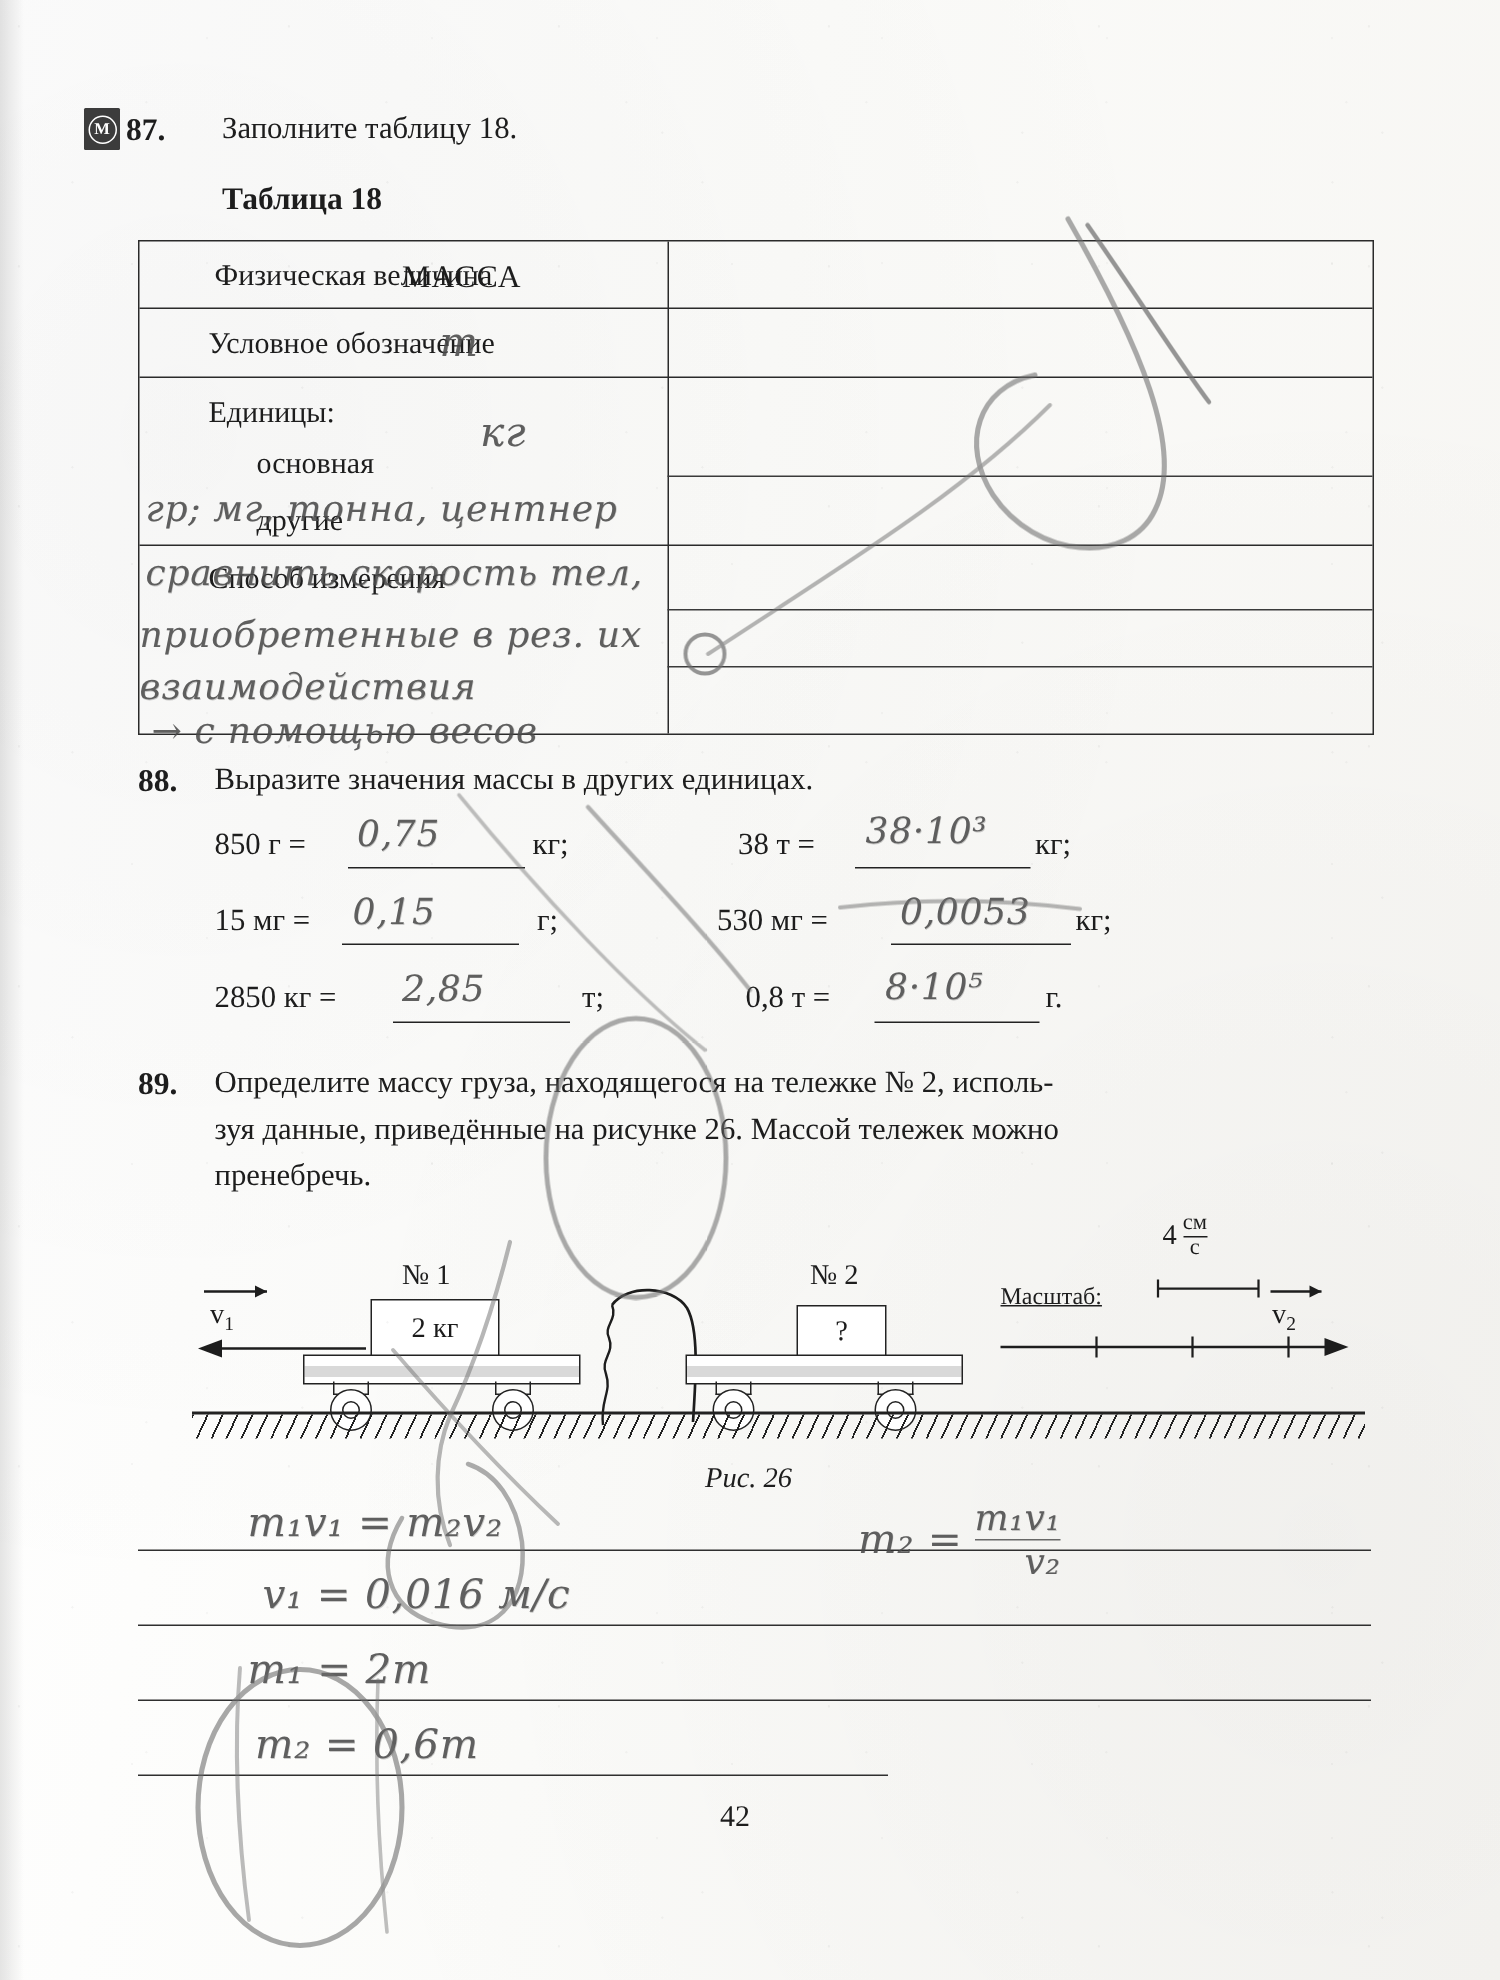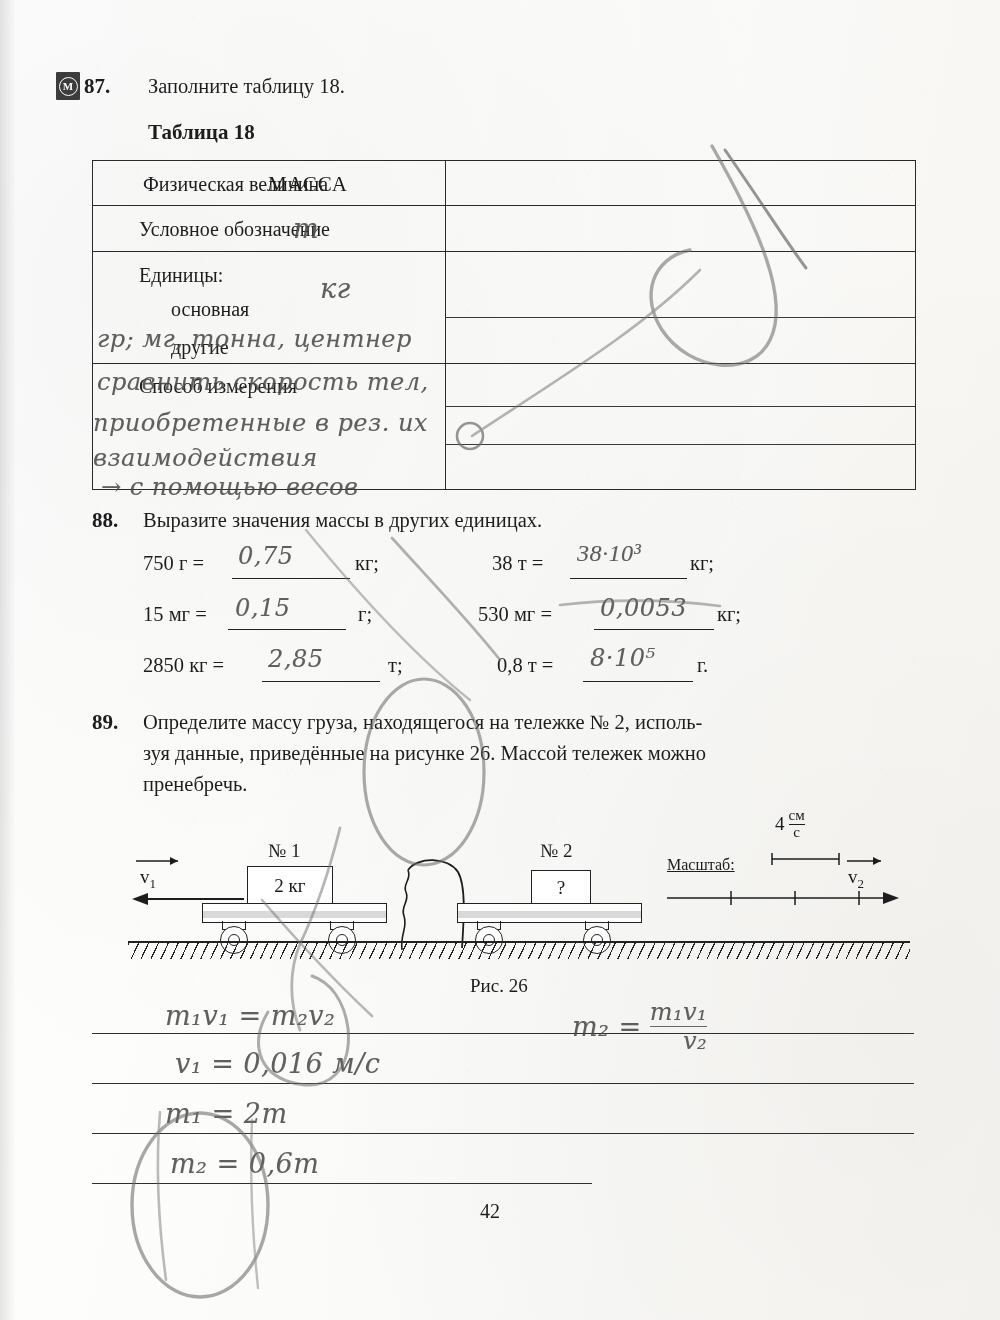--- a/index.html
+++ b/index.html
@@ -112,27 +112,27 @@
     <div class="abs hw mid" style="left:4px;top:164px;">гр; мг, тонна, центнер</div>
     <div class="abs hw mid" style="left:4px;top:207px;">сравнить скорость тел,</div>
     <div class="abs hw mid" style="left:0px;top:248px;font-style:italic;">приобретенные в рез. их</div>
     <div class="abs hw mid" style="left:0px;top:283px;">взаимодействия</div>
     <div class="abs hw mid" style="left:8px;top:312px;">→ с помощью весов</div>
   </div>
 
   <div class="abs pt num" style="left:92px;top:508px;">88.</div>
   <div class="abs pt body" style="left:143px;top:509px;">Выразите значения массы в других единицах.</div>
 
-  <div class="abs pt body" style="left:143px;top:552px;">750 г =</div>
+  <div class="abs pt body" style="left:143px;top:552px;">850 г =</div>
   <div class="abs hw mid" style="left:238px;top:542px;">0,75</div>
   <div class="uline" style="left:232px;top:578px;width:118px;"></div>
   <div class="abs pt body" style="left:355px;top:552px;">кг;</div>
 
   <div class="abs pt body" style="left:492px;top:552px;">38 т =</div>
-  <div class="abs hw mid" style="left:577px;top:540px;font-family:Liberation Serif, serif;">38·10³</div>
+  <div class="abs hw mid" style="left:577px;top:540px;">38·10³</div>
   <div class="uline" style="left:570px;top:578px;width:117px;"></div>
   <div class="abs pt body" style="left:690px;top:552px;">кг;</div>
 
   <div class="abs pt body" style="left:143px;top:603px;">15 мг =</div>
   <div class="abs hw mid" style="left:235px;top:594px;">0,15</div>
   <div class="uline" style="left:228px;top:629px;width:118px;"></div>
   <div class="abs pt body" style="left:358px;top:603px;">г;</div>
 
   <div class="abs pt body" style="left:478px;top:603px;">530 мг =</div>
   <div class="abs hw mid" style="left:600px;top:594px;">0,0053</div>
@@ -218,21 +218,21 @@
       <line x1="194" y1="3" x2="194" y2="17" stroke="#1d1d1d" stroke-width="1.5"></line>
     </svg>
     <div class="vlabel" style="left:848px;top:866px;">
       <span>v</span><sub style="font-size:13px;">2</sub>
     </div>
     <svg class="abs" style="left:845px;top:852px;" width="40" height="14">
       <line x1="2" y1="9" x2="36" y2="9" stroke="#1d1d1d" stroke-width="1.6"></line>
       <polygon points="36,9 28,5 28,13" fill="#1d1d1d"></polygon>
     </svg>
 
-    <div class="abs pt" style="left:470px;top:975px;font-size:19px;">Рис. 26</div>
+    <div class="abs pt" style="left:470px;top:975px;font-size:19px;font-style:italic;">Рис. 26</div>
   </div>
 
   <div class="rule" style="left:92px;top:1033px;width:822px;"></div>
   <div class="rule" style="left:92px;top:1083px;width:822px;"></div>
   <div class="rule" style="left:92px;top:1133px;width:822px;"></div>
   <div class="rule" style="left:92px;top:1183px;width:500px;"></div>
 
   <div class="abs hw big" style="left:165px;top:1000px;">m₁v₁ = m₂v₂</div>
 
   <div class="abs" style="left:572px;top:998px;display:flex;align-items:center;gap:8px;">

